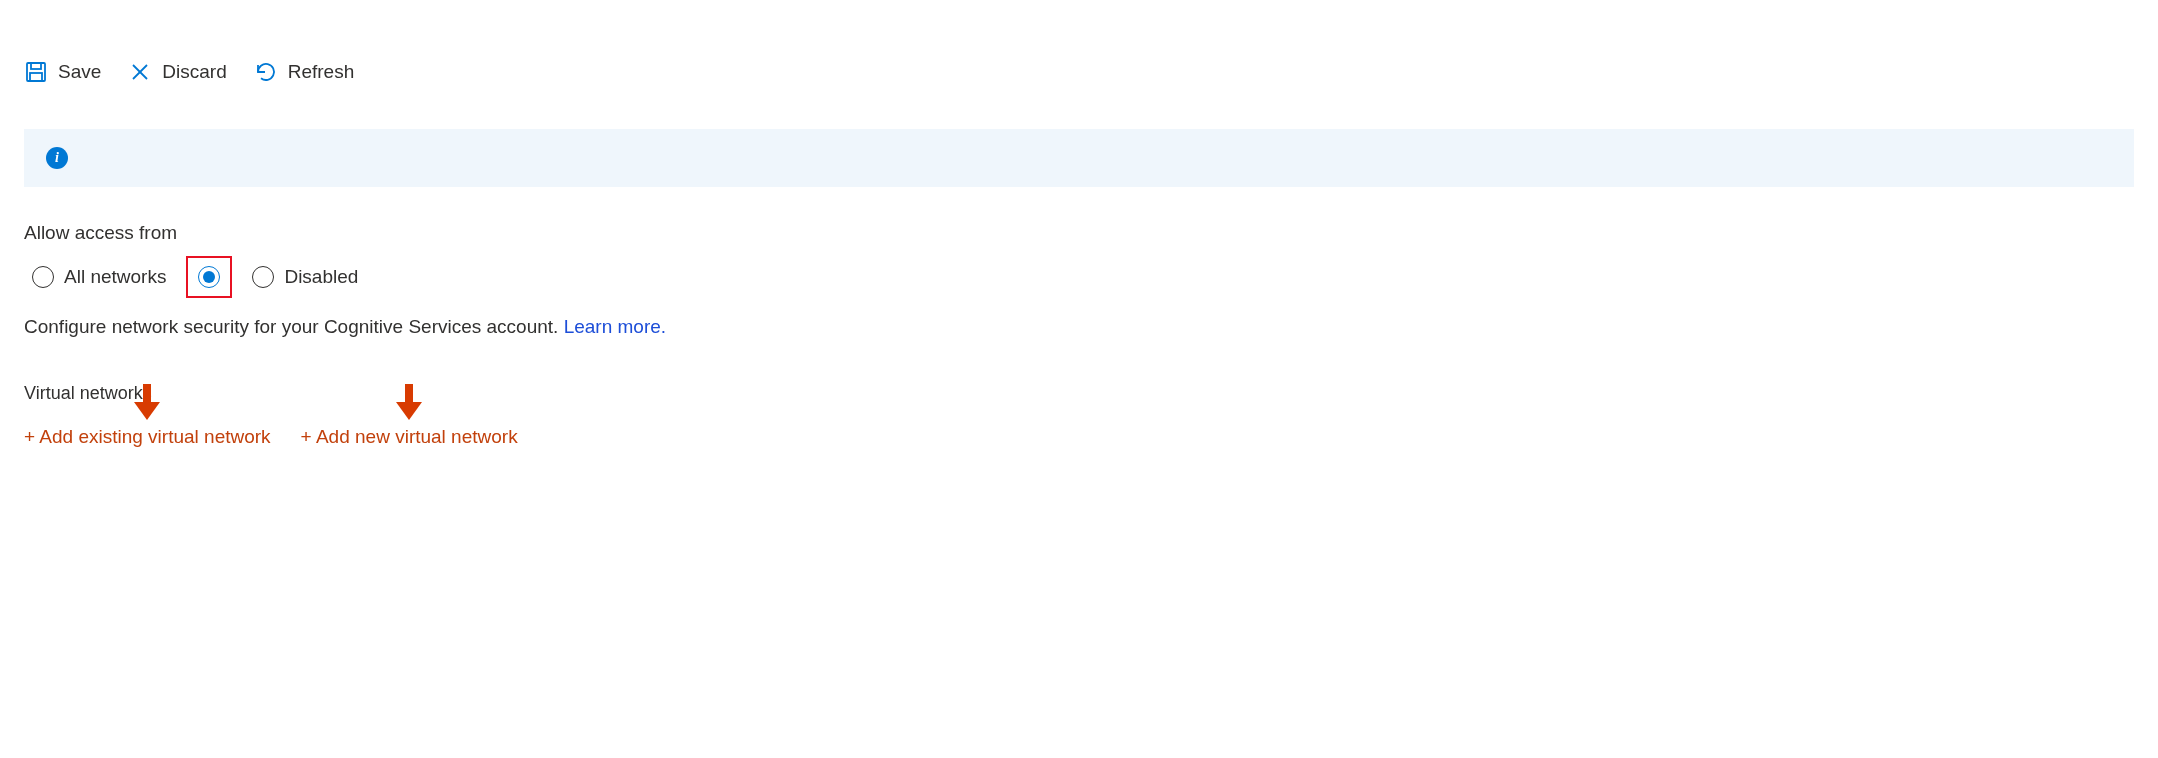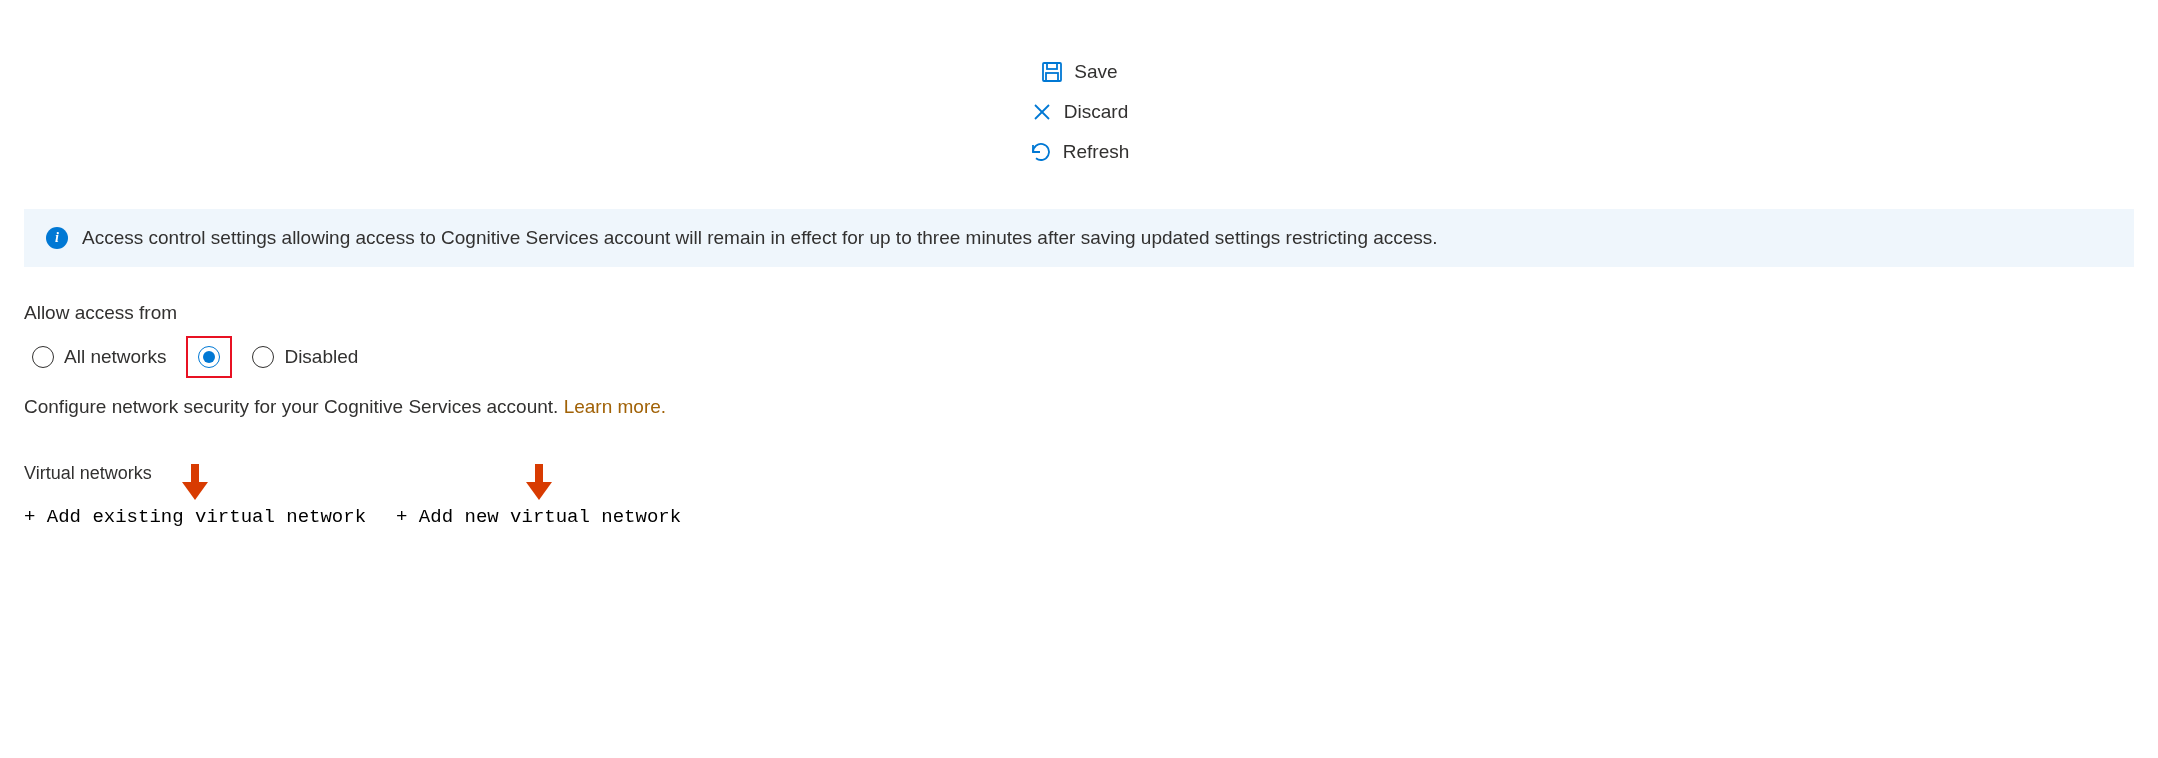--- a/index.html
+++ b/index.html
@@ -24,24 +24,23 @@
       cursor: pointer;
       font-size: 22px;
       color: #323130;
     }
     .tab.active {
       font-weight: 600;
       border-bottom: 3px solid #0078d4;
     }
     .toolbar {
       display: flex;
-      gap: 16px;
+      gap: 27px;
       margin-bottom: 45px;
       align-items: center;
-      flex-direction: column;
     }
     .toolbar-btn {
       display: flex;
       align-items: center;
       gap: 10px;
       cursor: pointer;
       font-size: 19px;
       color: #323130;
     }
     .toolbar-btn .icon {
@@ -119,43 +118,42 @@
     }
     .radio-label {
       font-size: 19px;
     }
     .description {
       font-size: 19px;
       color: #323130;
       margin-bottom: 45px;
     }
     .link {
-      color: #a16207;
+      color: #1d4ed8;
       cursor: pointer;
     }
     .section-heading {
       font-size: 18px;
       color: #323130;
       margin-bottom: 22px;
     }
     .vnet-row {
       display: flex;
       align-items: center;
       gap: 30px;
       font-size: 19px;
       position: relative;
     }
     .vnet-desc {
       color: #323130;
     }
     .add-link {
-      color: #000000;
+      color: #c2410c;
       cursor: pointer;
       position: relative;
-      font-family: Liberation Mono, monospace;
     }
     .arrow-down {
       position: absolute;
       top: -42px;
       left: 50%;
       transform: translateX(-50%);
     }
   </style>
 </head>
 <body>
@@ -191,21 +189,20 @@
       </svg>
     </span>
     <span>Refresh</span>
   </div>
 </div>
 
 <div class="info-bar">
   <div class="info-icon-circle">
     <span>i</span>
   </div>
-  <span>Access control settings allowing access to Cognitive Services account will remain in effect for up to three minutes after saving updated settings restricting access.</span>
 </div>
 
 <div class="section-label">Allow access from</div>
 
 <div class="radio-group">
   <div class="radio-option">
     <div class="radio-circle"></div>
     <span class="radio-label">All networks</span>
   </div>
   <div class="radio-option highlighted">

